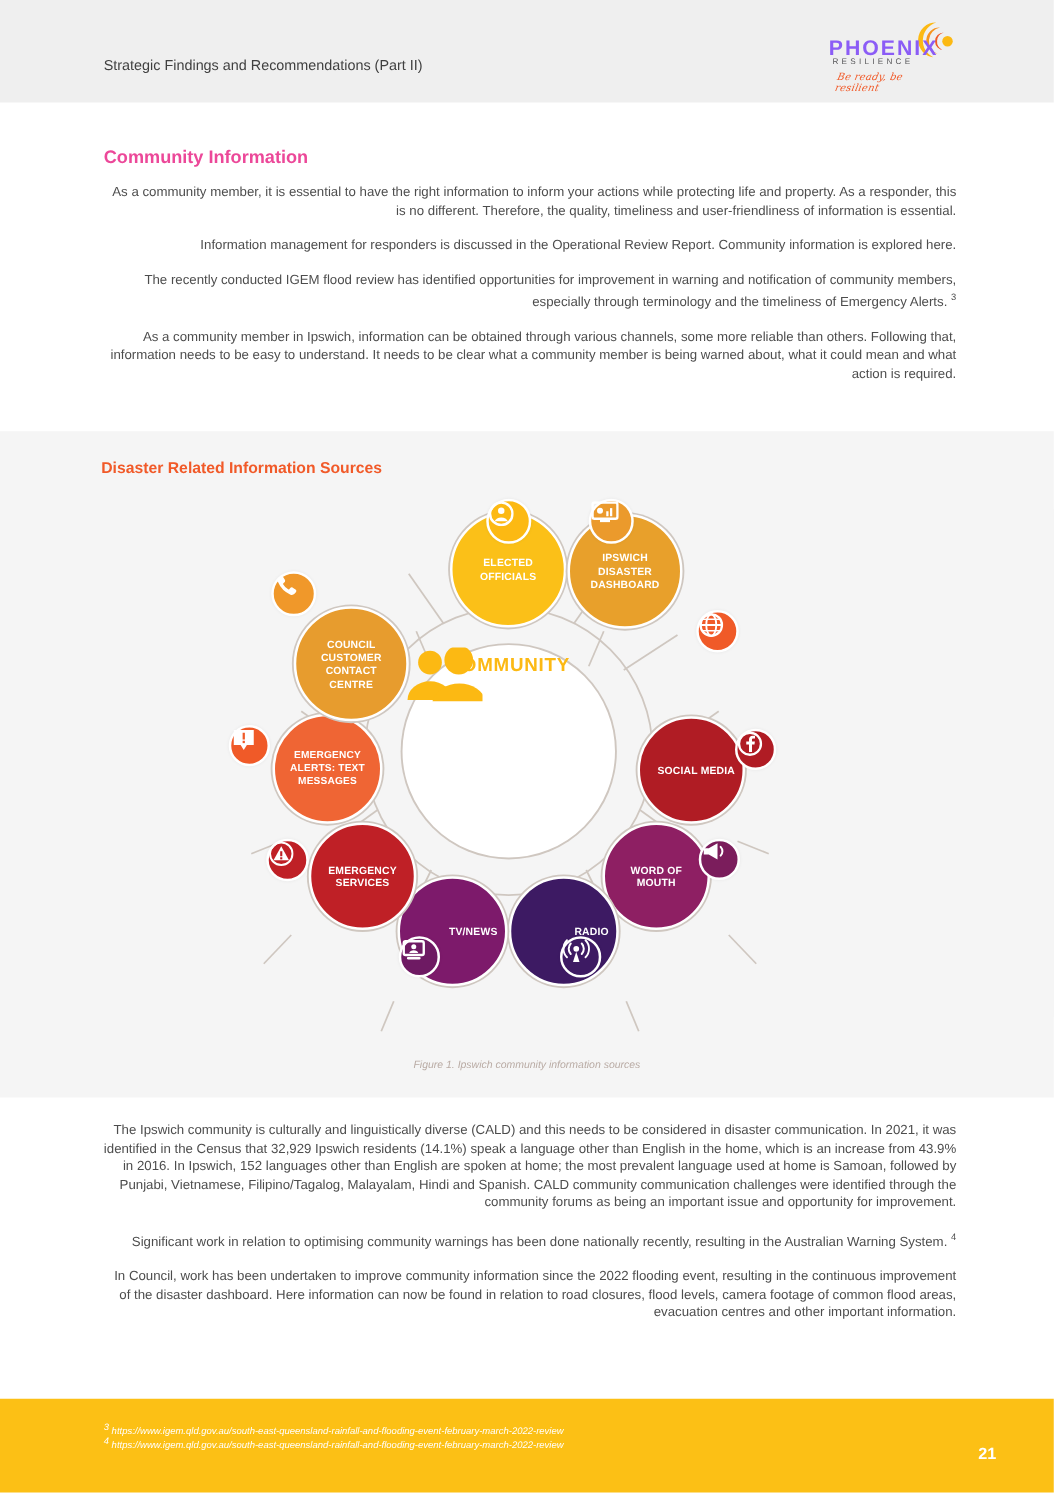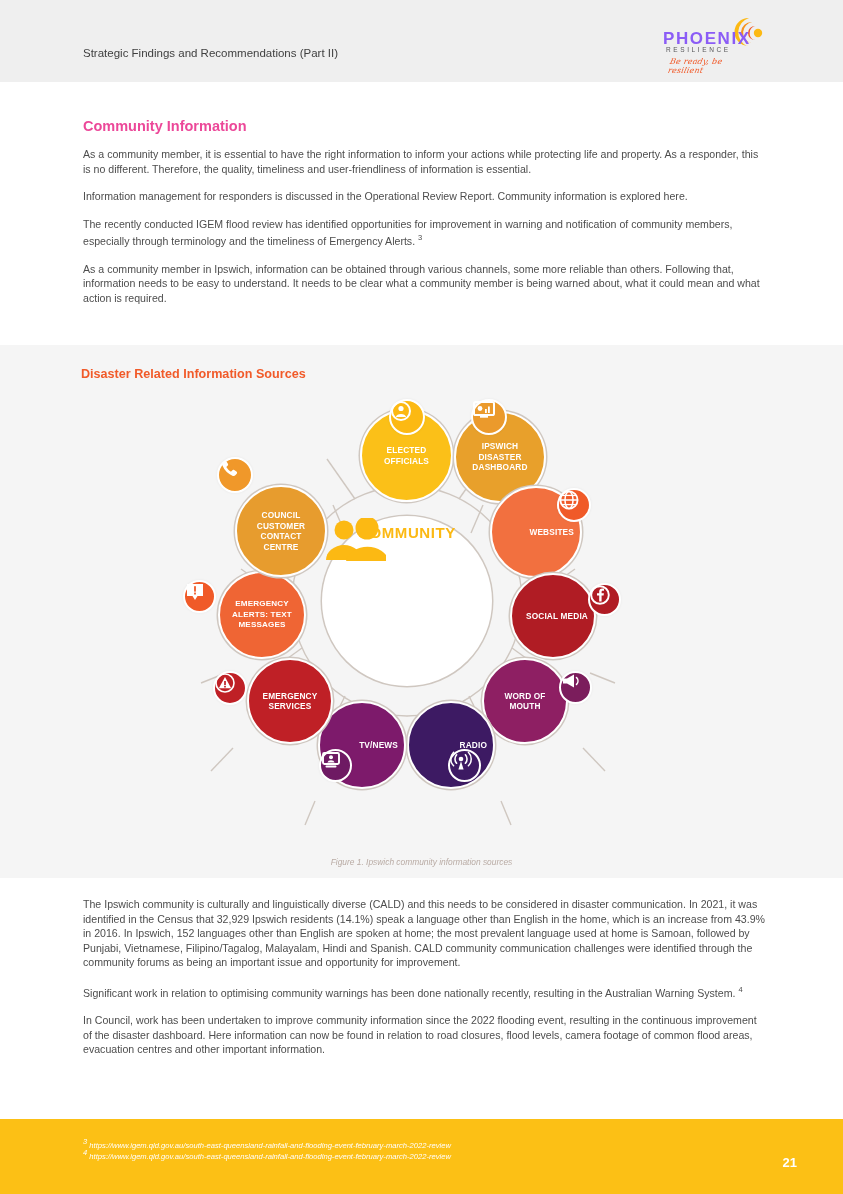--- a/index.html
+++ b/index.html
@@ -48,35 +48,35 @@
 
   
   .sec-title {
     position:absolute; left:83px; top:118px;
     font-size:14.5px; font-weight:bold; color:#ec4899;
   }
   .body-col { position:absolute; left:83px; width:682px; }
   p.para {
     margin:0 0 13px 0;
     font-size:10.6px; line-height:14.6px; color:#4d4d4d;
-    text-align:left;
+    text-align:right;
   }
   sup { font-size:7.5px; vertical-align:super; }
 
   
   .panel {
     position:absolute; left:0; top:345px; width:843px; height:533px;
     background:#f5f5f5;
   }
   .panel-title {
     position:absolute; left:81px; top:22px;
     font-size:12.6px; font-weight:bold; color:#f15a29;
   }
   .figcap {
-    position:absolute; left:0; top:512px; width:843px;
+    position:absolute; left:0; top:501px; width:843px;
     text-align:center; font-size:8.4px; font-style:italic; color:#b9aba4;
   }
   .diagram {
     position:absolute; left:155px; top:28px; width:505px; height:460px;
   }
   .diagram svg { position:absolute; left:0; top:0; }
 
   .node {
     position:absolute; border-radius:50%;
     display:flex; align-items:center; justify-content:flex-end;
@@ -197,23 +197,20 @@
       </div>
       <div class="hub-label">COMMUNITY</div>
     </div>
 
     <div class="node" style="left:205px; top:36px; width:93px; height:93px; background:#fbc018; font-size:8.3px;">
       <span>ELECTED OFFICIALS</span>
     </div>
     <div class="node" style="left:299px; top:38px; width:92px; height:92px; background:#e8a02b; font-size:8.3px;">
       <span>IPSWICH DISASTER DASHBOARD</span>
     </div>
-    <div class="node" style="left:335px; top:113px; width:92px; height:92px; background:#f2703f; font-size:8.3px;">
-      <span>WEBSITES</span>
-    </div>
     <div class="node" style="left:355px; top:200px; width:86px; height:86px; background:#b01c24; font-size:8.3px;">
       <span>SOCIAL MEDIA</span>
     </div>
     <div class="node" style="left:327px; top:285px; width:86px; height:86px; background:#8e1f63; font-size:8.3px;">
       <span>WORD OF MOUTH</span>
     </div>
     <div class="node" style="left:252px; top:328px; width:88px; height:88px; background:#3d1a63; font-size:8.3px;">
       <span>RADIO</span>
     </div>
     <div class="node" style="left:163px; top:328px; width:88px; height:88px; background:#7d1a6b; font-size:8.3px;">

